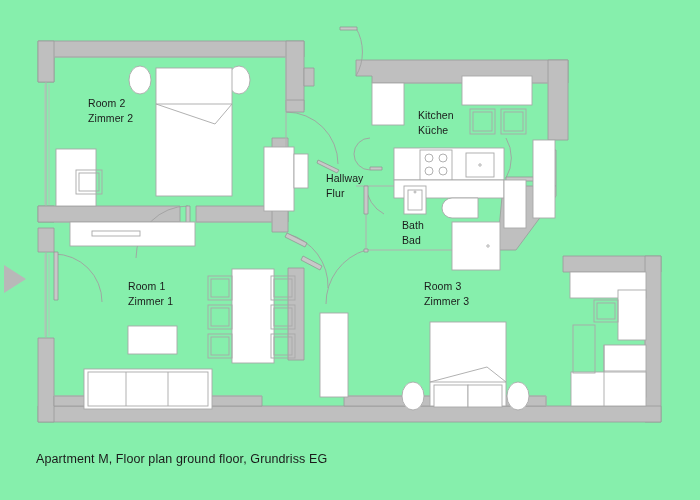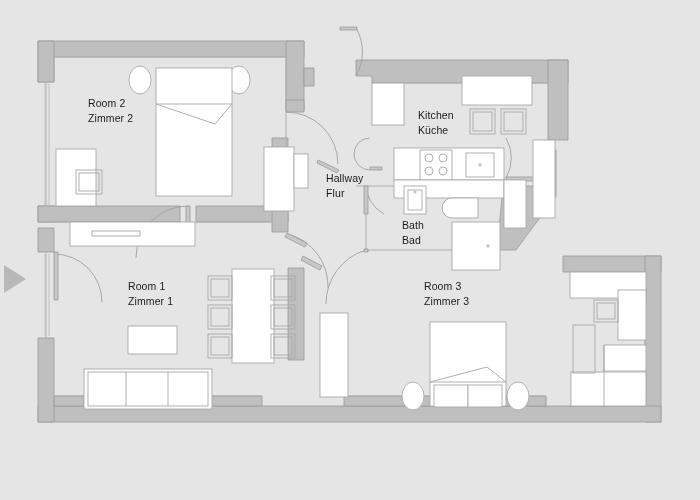--- a/index.html
+++ b/index.html
@@ -10,21 +10,21 @@
   body {
     width: 700px;
     height: 500px;
     overflow: hidden;
     font-family: "Liberation Sans", sans-serif;
   }
   #plan-root {
     position: relative;
     width: 700px;
     height: 500px;
-    background: #e5e5e5;
+    background: #86efac;
   }
   svg#floorplan {
     display: block;
     width: 700px;
     height: 500px;
   }
   .wall {
     fill: #bfbfbf;
     stroke: #9a9a9a;
     stroke-width: 0.8;
@@ -301,14 +301,15 @@
 
       <text class="room-label" x="326" y="182">Hallway</text>
       <text class="room-label" x="326" y="197">Flur</text>
 
       <text class="room-label" x="424" y="290">Room 3</text>
       <text class="room-label" x="424" y="305">Zimmer 3</text>
     </g>
 
   </svg>
 
+  <div class="caption-text">Apartment M, Floor plan ground floor, Grundriss EG</div>
 
 </div>
 
 </body></html>

